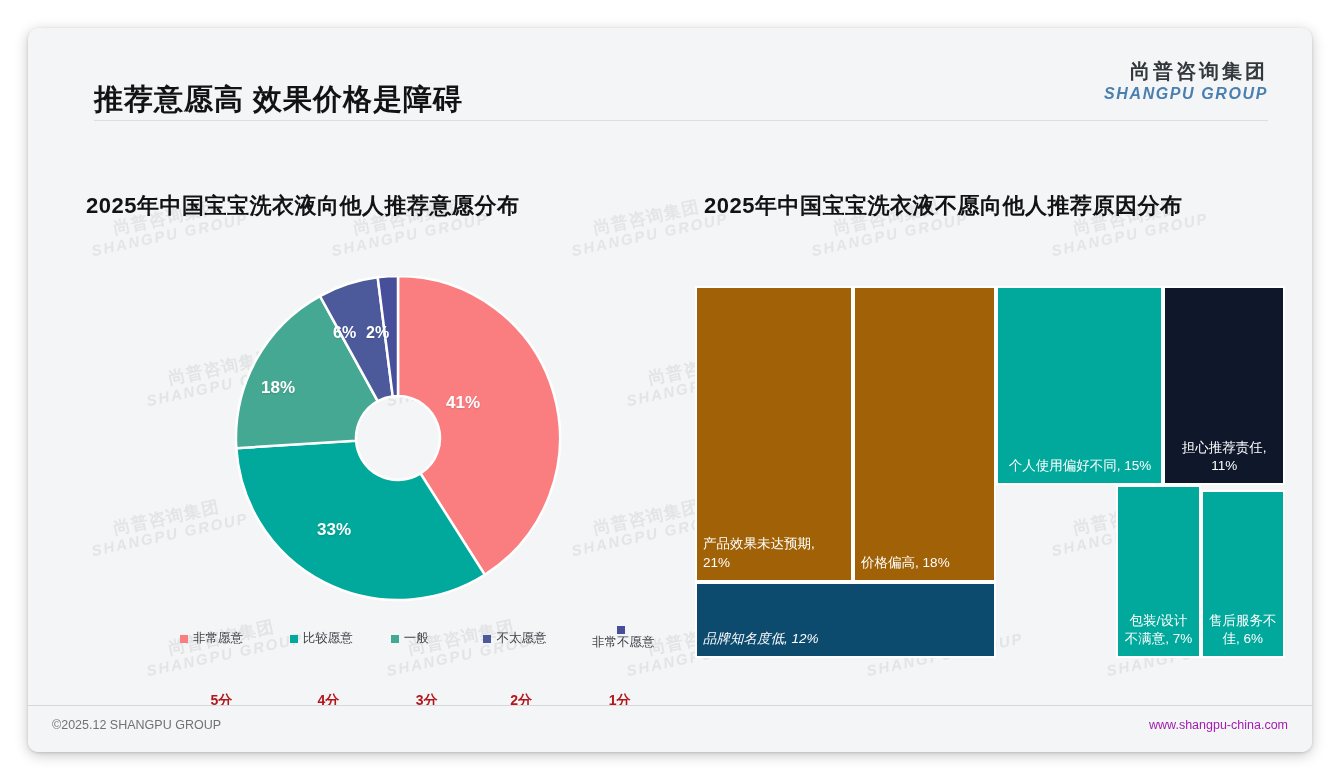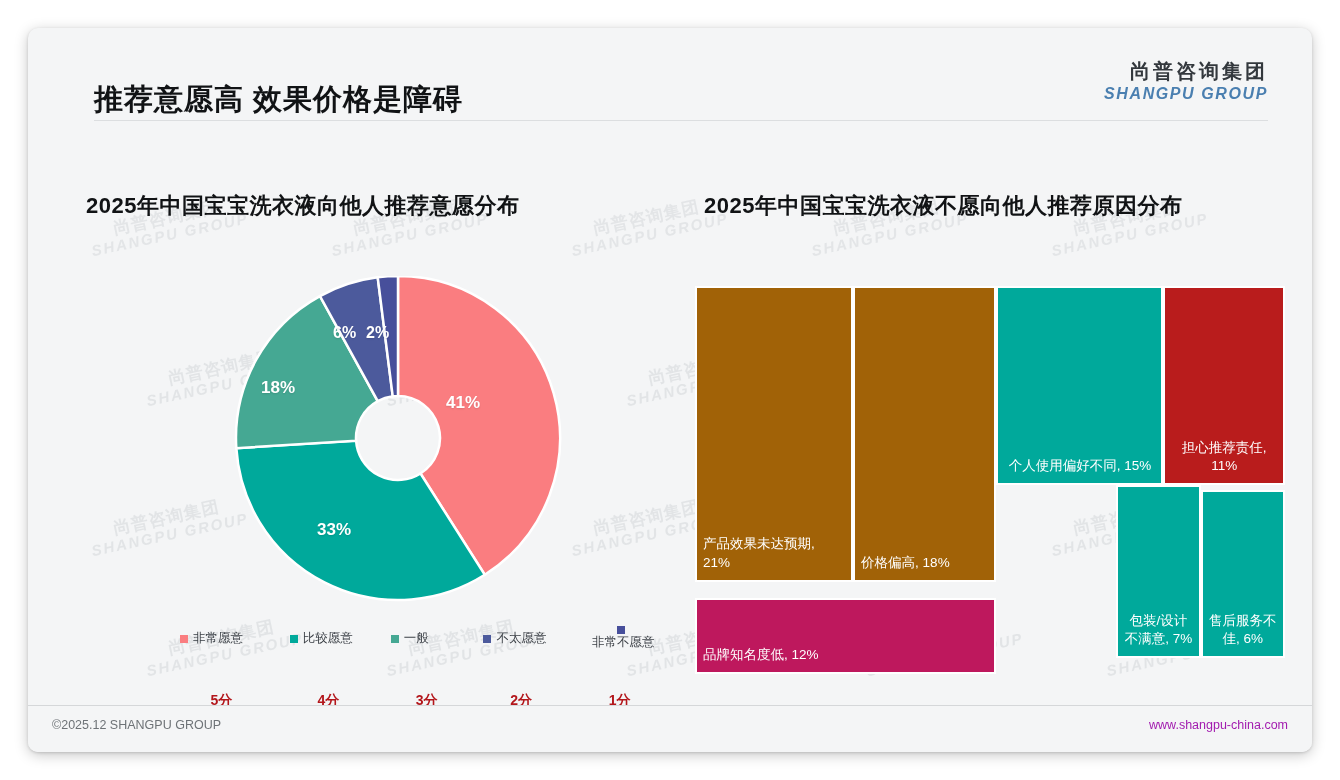--- a/index.html
+++ b/index.html
@@ -411,27 +411,27 @@
   <div id="sample-rule"></div>
   <div id="sample-note">样本：宝宝洗衣液行业市场调研样本量N=1254，于2025年10月通过尚普咨询调研获得</div>
 
   <div id="treemap">
       <div class="tm-cell left" style="left: 0px; top: 0px; width: 158.12px; height: 295.74px; background: #a16207;">
         <div class="tm-text">产品效果未达预期, 21%</div>
       </div>
       <div class="tm-cell left" style="left: 158.12px; top: 0px; width: 143.37px; height: 295.74px; background: #a16207;">
         <div class="tm-text">价格偏高, 18%</div>
       </div>
-      <div class="tm-cell left" style="left: 0px; top: 312px; width: 301.49px; height: 76.26px; background: #be185d;">
+      <div class="tm-cell left" style="left: 0px; top: 296px; width: 301.49px; height: 76.26px; background: #0c4a6e; font-style: italic;">
         <div class="tm-text">品牌知名度低, 12%</div>
       </div>
       <div class="tm-cell center" style="left: 301.49px; top: 0px; width: 166.97px; height: 199.02px; background: rgb(0, 169, 155);">
         <div class="tm-text">个人使用偏好不同, 15%</div>
       </div>
-      <div class="tm-cell center" style="left: 468.46px; top: 0px; width: 121.54px; height: 199.02px; background: #b91c1c;">
+      <div class="tm-cell center" style="left: 468.46px; top: 0px; width: 121.54px; height: 199.02px; background: #0f172a;">
         <div class="tm-text">担心推荐责任, 11%</div>
       </div>
       <div class="tm-cell center" style="left: 421.26px; top: 199.02px; width: 84.37px; height: 172.98px; background: rgb(0, 169, 155);">
         <div class="tm-text">包装/设计不满意, 7%</div>
       </div>
       <div class="tm-cell center" style="left: 505.63px; top: 203.856px; width: 84.37px; height: 168.144px; background: rgb(0, 169, 155);">
         <div class="tm-text">售后服务不佳, 6%</div>
       </div>
     </div>
 

